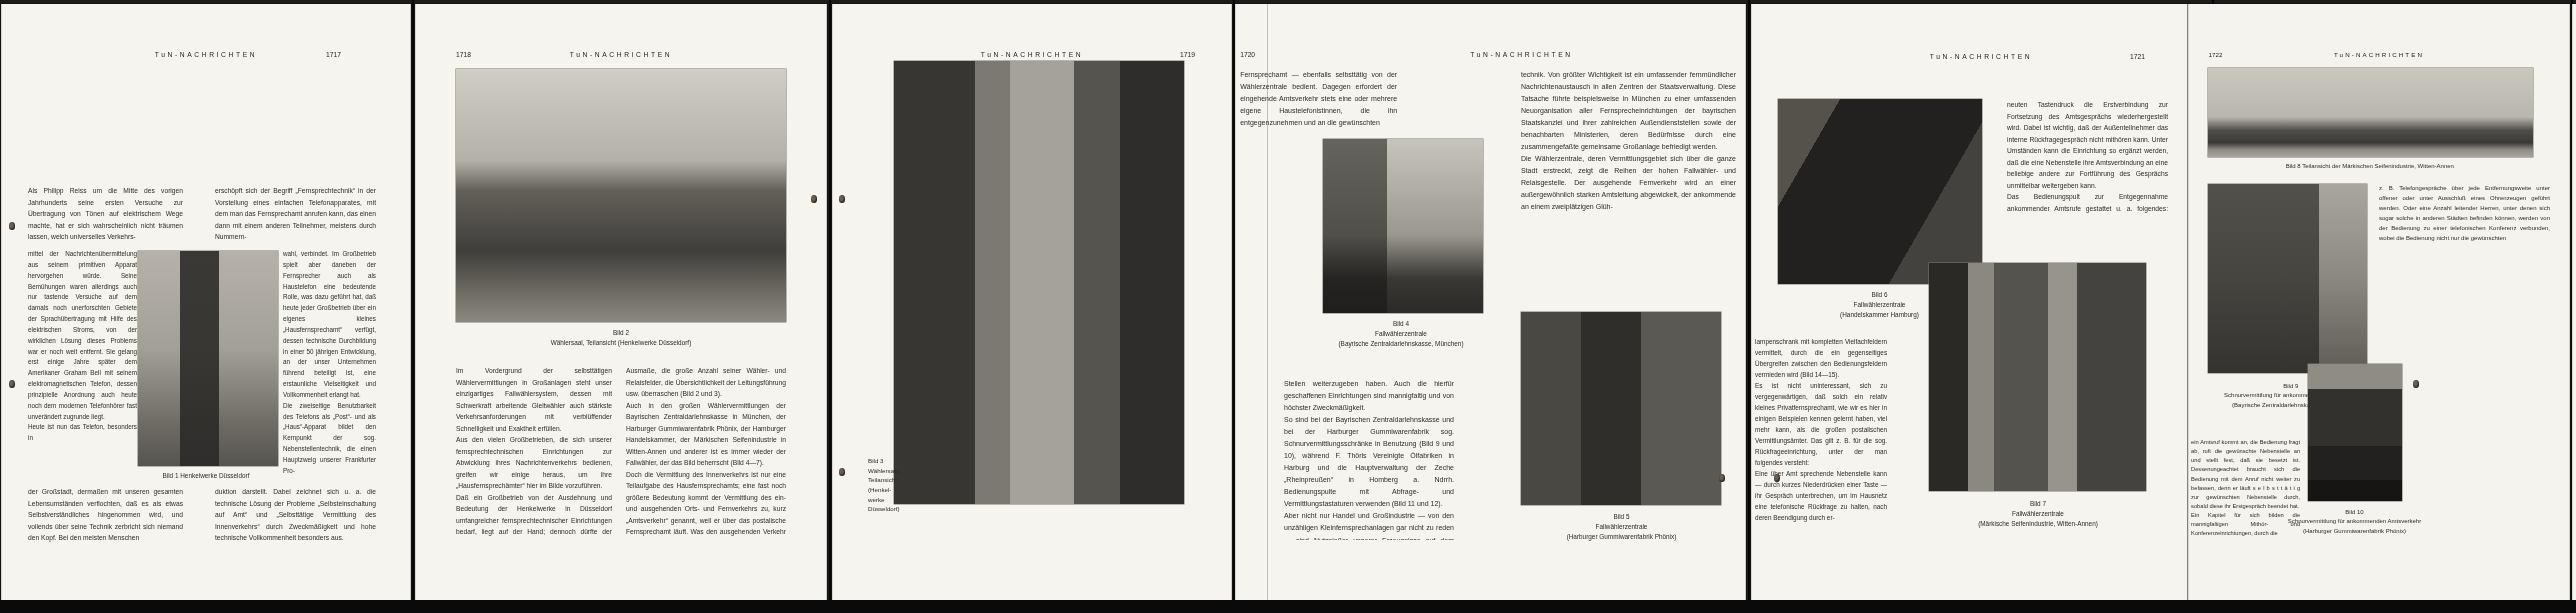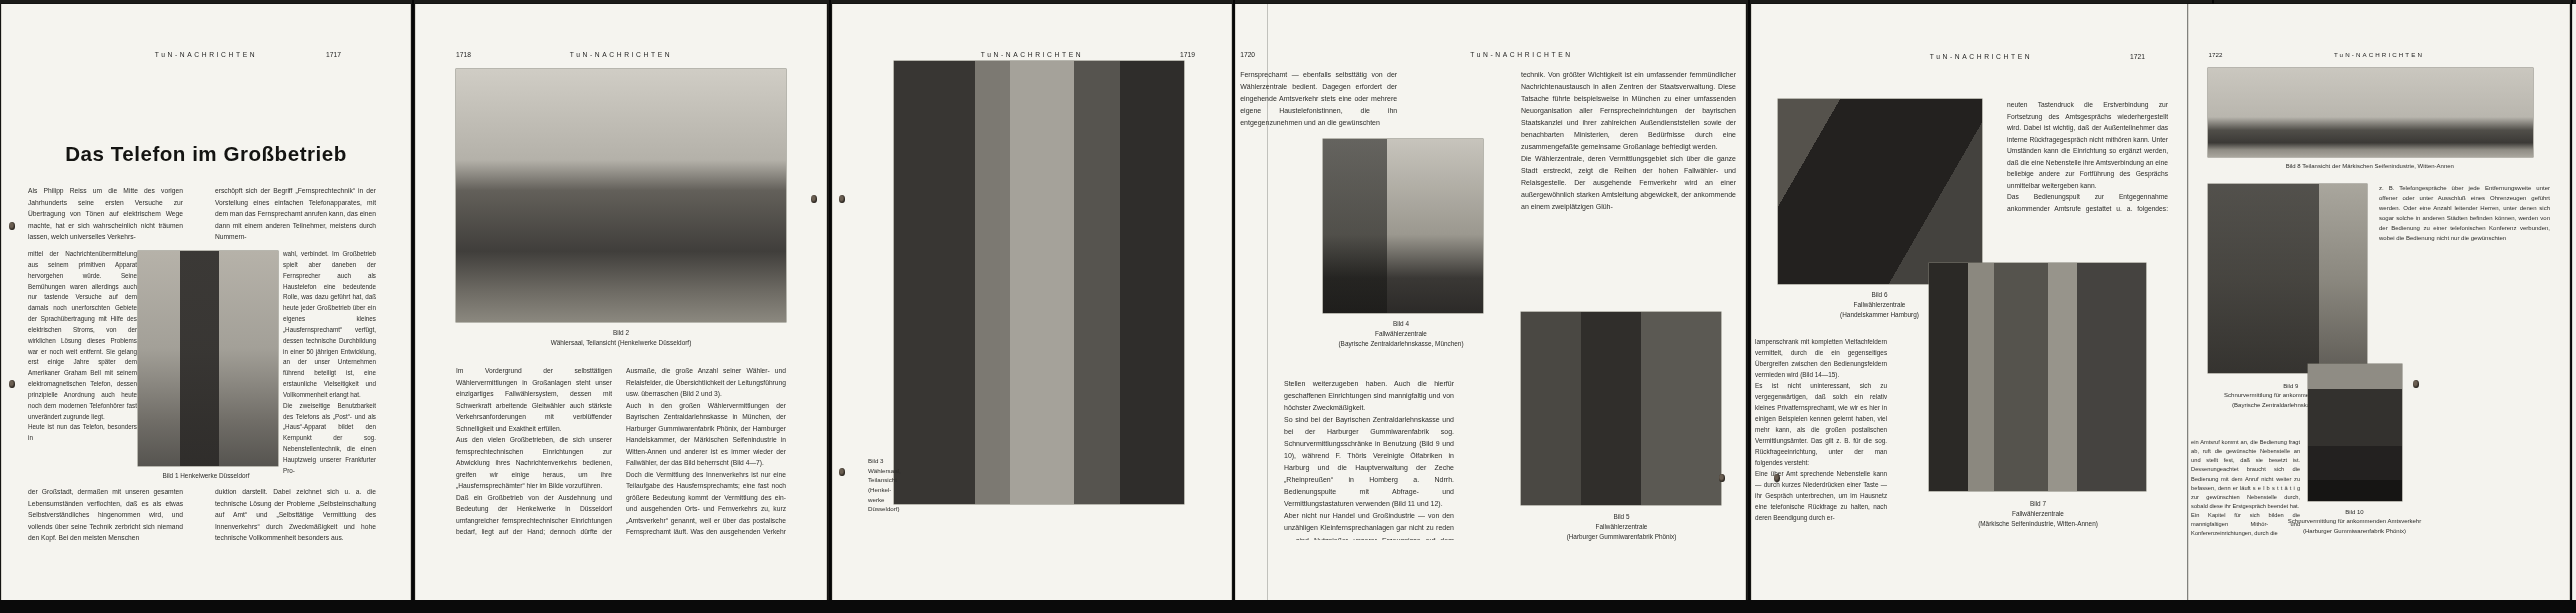--- a/index.html
+++ b/index.html
@@ -33,21 +33,20 @@
   .b10{background-image:linear-gradient(#8f8c84 0 18%,#33312e 18% 60%,#232120 60% 85%,#161514 85%);}
 </style>
 </head>
 <body>
 
 <div id="canvas">
 
   <div class="page" style="left:1px;width:410px;">
     <div class="hdr center" style="top:47px;">TuN-NACHRICHTEN</div>
     <div class="pnum" style="top:47px;left:325px;">1717</div>
-    <div class="title" style="top:138px;">Das Telefon im Großbetrieb</div>
     <div class="txt" style="left:27px;top:181px;width:155px;height:62px;">Als Philipp Reiss um die Mitte des vorigen Jahrhunderts seine ersten Versuche zur Übertragung von Tönen auf elektrischem Wege machte, hat er sich wahrscheinlich nicht träumen lassen, welch universelles Verkehrs-</div>
     <div class="txt" style="left:214px;top:181px;width:161px;height:62px;">erschöpft sich der Begriff „Fernsprechtechnik“ in der Vorstellung eines einfachen Telefonapparates, mit dem man das Fernsprechamt anrufen kann, das einen dann mit einem anderen Teilnehmer, meistens durch Nummern-</div>
     <div class="txt" style="left:27px;top:245px;width:109px;height:231px;font-size:6.3px;">mittel der Nachrichtenübermittelung aus seinem primitiven Apparat hervorgehen würde. Seine Bemühungen waren allerdings auch nur tastende Versuche auf dem damals noch unerforschten Gebiete der Sprachübertragung mit Hilfe des elektrischen Stroms, von der wirklichen Lösung dieses Problems war er noch weit entfernt. Sie gelang erst einige Jahre später dem Amerikaner Graham Bell mit seinem elektromagnetischen Telefon, dessen prinzipielle Anordnung auch heute noch dem modernen Telefonhörer fast unverändert zugrunde liegt.
 Heute ist nun das Telefon, besonders in</div>
     <div class="ph b1" style="left:137px;top:247px;width:140px;height:215px;"></div>
     <div class="txt" style="left:282px;top:245px;width:93px;height:233px;font-size:6.3px;">wahl, verbindet. Im Großbetrieb spielt aber daneben der Fernsprecher auch als Haustelefon eine bedeutende Rolle, was dazu geführt hat, daß heute jeder Großbetrieb über ein eigenes kleines „Hausfernsprechamt“ verfügt, dessen technische Durchbildung in einer 50 jährigen Entwicklung, an der unser Unternehmen führend beteiligt ist, eine erstaunliche Vielseitigkeit und Vollkommenheit erlangt hat.
 Die zweiseitige Benutzbarkeit des Telefons als „Post“- und als „Haus“-Apparat bildet den Kernpunkt der sog. Nebenstellentechnik, die einen Hauptzweig unserer Frankfurter Pro-</div>
     <div class="cap" style="left:0;right:0;top:467px;">Bild 1   Henkelwerke Düsseldorf</div>
     <div class="txt" style="left:27px;top:482px;width:155px;height:60px;">der Großstadt, dermaßen mit unseren gesamten Lebensumständen verflochten, daß es als etwas Selbstverständliches hingenommen wird, und vollends über seine Technik zerbricht sich niemand den Kopf. Bei den meisten Menschen</div>
     <div class="txt" style="left:214px;top:482px;width:161px;height:60px;">duktion darstellt. Dabei zeichnet sich u. a. die technische Lösung der Probleme „Selbsteinschaltung auf Amt“ und „Selbsttätige Vermittlung des Innenverkehrs“ durch Zweckmäßigkeit und hohe technische Vollkommenheit besonders aus.</div>

